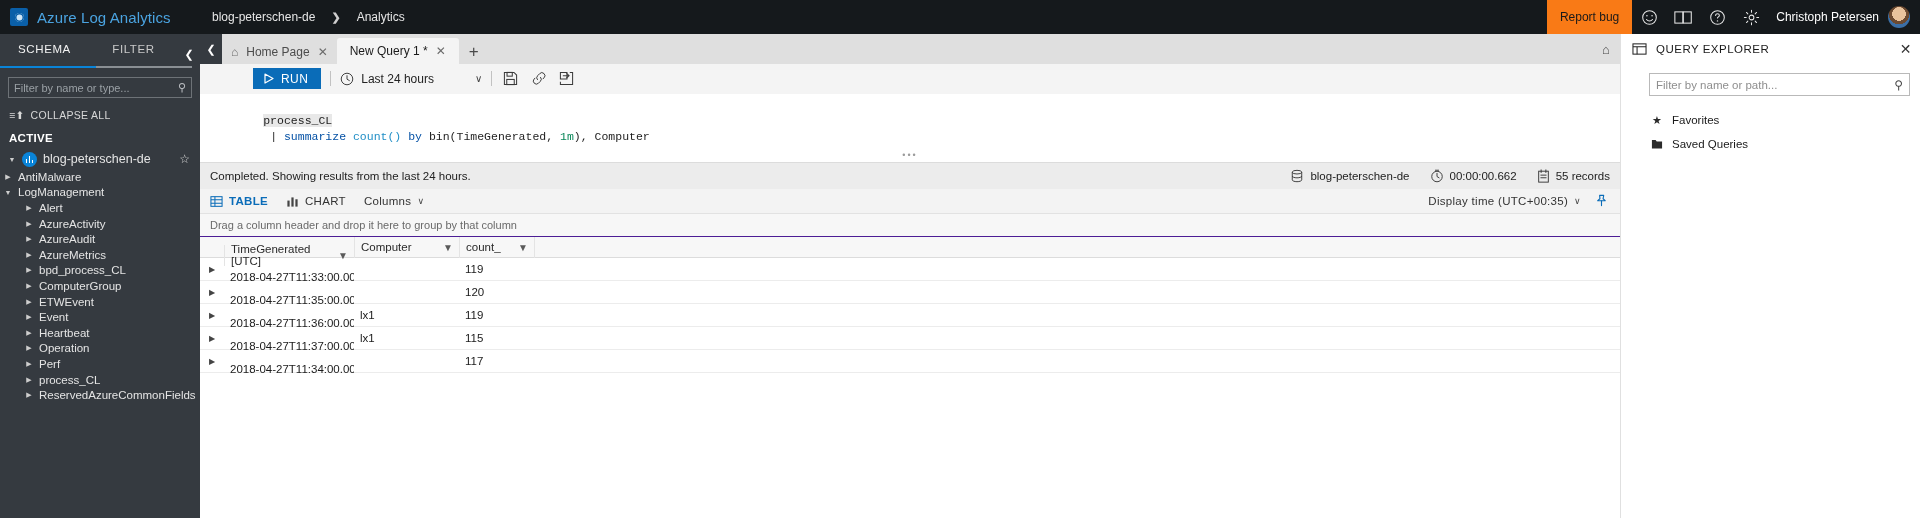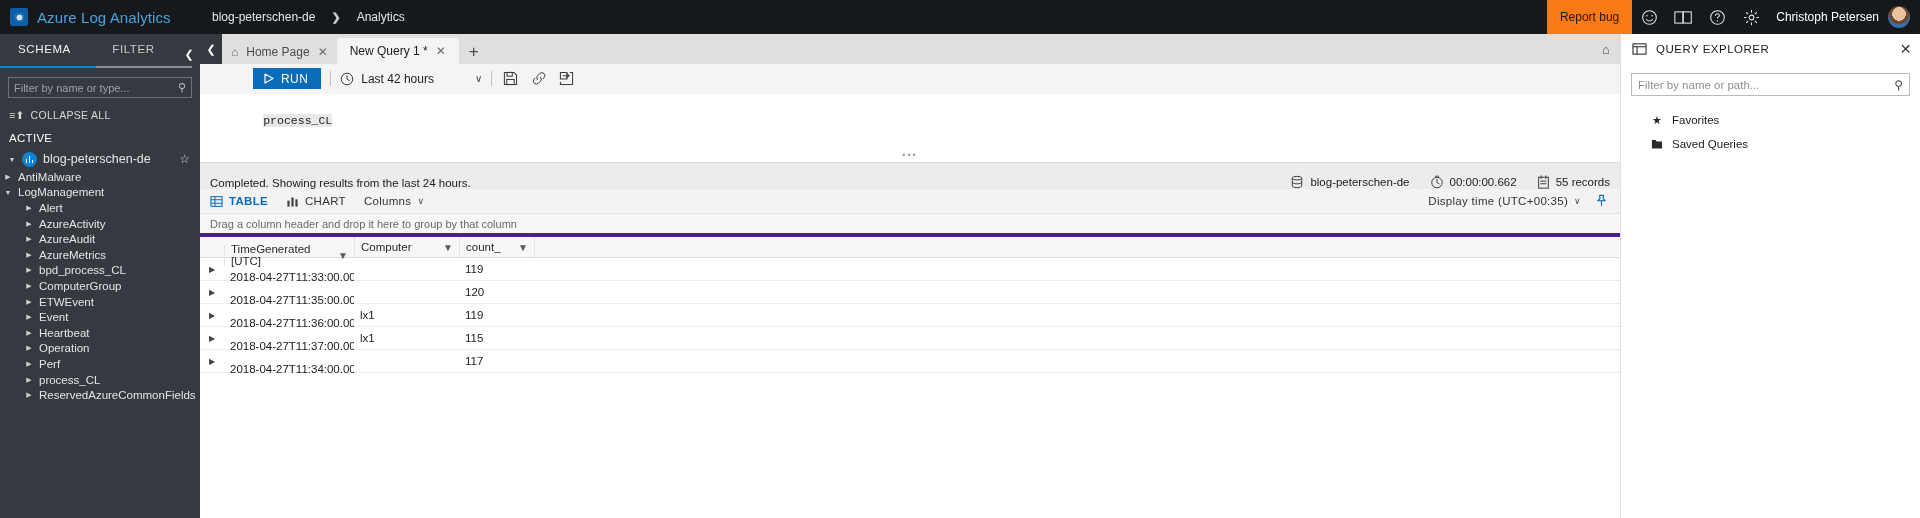--- a/index.html
+++ b/index.html
@@ -76,21 +76,21 @@
     flex: 1; background: transparent; border: none; outline: none;
     color: #c8c8c8; font-size: 11px; font-family: "Liberation Sans", sans-serif;
   }
   .filter-box input::placeholder { color: #9aa0a5; }
   .mag { color: #b9bcc0; font-size: 11px; }
 
   .collapse-all {
     display: flex; align-items: center; gap: 6px; font-size: 10.5px;
     color: #d8d8d8; padding: 11px 0 0 9px; letter-spacing: .3px;
   }
-  .active-label { font-size: 11.5px; font-weight: normal; color: #fff; padding: 11px 0 0 9px; letter-spacing: .3px; }
+  .active-label { font-size: 11.5px; font-weight: bold; color: #fff; padding: 11px 0 0 9px; letter-spacing: .3px; }
 
   .tree { padding-top: 5px; overflow: hidden; flex: 1; }
   .node { display: flex; align-items: center; height: 15.6px; font-size: 11.5px; color: #e4e4e4; }
   .caret { width: 10px; font-size: 7px; color: #cdcdcd; text-align: center; flex: none; }
   .caret.down::before { content: "\25BC"; }
   .caret.right::before { content: "\25B6"; }
   .ws-node { height: 20px; font-size: 12.5px; padding-left: 7px; }
   .ws-icon {
     width: 15px; height: 15px; background: #0a84d8; border-radius: 50%;
     margin: 0 6px 0 5px; flex: none; display: flex; align-items: flex-end;
@@ -151,39 +151,39 @@
   .eline { height: 16px; white-space: pre; }
   .tok-gray { color: #1e1e1e; background: #e8e8e8; }
   .tok-blue { color: #0451a5; }
   .tok-fn { color: #1f8ec6; }
   .tok-plain { color: #1e1e1e; }
   .tok-green { color: #098658; }
 
   .grabber { height: 10px; background: #fff; text-align: center; color: #9c9c9c; font-size: 9px; letter-spacing: 2px; line-height: 6px; flex: none; }
 
   .statusbar {
-    height: 27px; background: #ececec; display: flex; align-items: flex-end;
+    height: 27px; background: #ececec; display: flex; align-items: center;
     font-size: 11.5px; color: #222; padding: 0 10px 0 10px; flex: none;
     border-top: 1px solid #dcdcdc;
   }
   .st-right { margin-left: auto; display: flex; align-items: center; gap: 20px; }
   .st-item { display: flex; align-items: center; gap: 6px; color: #222; }
 
   .viewbar {
     height: 24px; background: #f3f3f3; display: flex; align-items: center;
     padding-left: 10px; font-size: 11.5px; color: #333; gap: 0; flex: none;
   }
   .vtab { display: flex; align-items: center; gap: 6px; padding-right: 18px; letter-spacing: .3px; }
   .vtab.on { color: #0a6cb8; font-weight: bold; }
   .vb-right { margin-left: auto; display: flex; align-items: center; gap: 14px; padding-right: 12px; }
 
   .groupbar {
     height: 24px; background: #f7f7f7; display: flex; align-items: center;
     padding-left: 10px; font-size: 11px; color: #6a6a6a; flex: none;
-    border-bottom: 4px solid #4c1d95; border-top: 1px solid #e2e2e2;
+    border-bottom: 1px solid #4c1d95; border-top: 1px solid #e2e2e2;
   }
 
   .grid { flex: 1; overflow: hidden; background: #fff; }
   .ghead { height: 21px; background: #f7f7f7; display: flex; align-items: center; border-bottom: 1px solid #dcdcdc; }
   .gh-exp { width: 24px; flex: none; }
   .gh-cell {
     display: flex; align-items: center; font-size: 11.5px; color: #2a2a2a;
     border-left: 1px solid #e4e4e4; height: 21px; padding-left: 6px;
   }
   .gh-cell .fico { margin-left: auto; margin-right: 6px; color: #5a5a5a; font-size: 10px; }
@@ -197,21 +197,21 @@
 
   
   .qexp { width: 300px; flex: none; background: #fff; border-left: 1px solid #e0e0e0; display: flex; flex-direction: column; }
   .qexp-head {
     height: 30px; display: flex; align-items: center; gap: 9px;
     padding: 0 8px 0 11px; font-size: 11.5px; color: #1a1a1a; letter-spacing: .5px;
     background: #fff;
   }
   .qexp-head .closex { margin-left: auto; font-size: 14px; color: #333; }
   .qexp-search {
-    margin: 9px 10px 0 10px; height: 23px; border: 1px solid #b9b9b9;
+    margin: 9px 10px 0 28px; height: 23px; border: 1px solid #b9b9b9;
     display: flex; align-items: center; padding: 0 6px;
   }
   .qexp-search input {
     flex: 1; border: none; outline: none; font-size: 11.5px; color: #333;
     font-family: "Liberation Sans", sans-serif; background: transparent;
   }
   .qexp-search input::placeholder { color: #8e8e8e; }
   .qexp-list { padding-top: 12px; }
   .qe-item { display: flex; align-items: center; height: 24px; font-size: 11.5px; color: #1a1a1a; padding-left: 12px; gap: 8px; }
   .qe-item .qcar { width: 9px; font-size: 7px; color: #555; }
@@ -389,21 +389,21 @@
           <path d="M1 1 L9 5.5 L1 10 Z" fill="none" stroke="#fff" stroke-width="1.2" stroke-linejoin="round"></path>
         </svg>
         <span>RUN</span>
       </div>
       <span class="vsep"></span>
       <div class="timepick">
         <svg width="14" height="14" viewBox="0 0 16 16" fill="none" stroke="#3b3b3b" stroke-width="1.1">
           <circle cx="8" cy="8" r="6.6"></circle>
             <path d="M8 4.2V8.2l2.7 1.6" stroke-linecap="round"></path>
         </svg>
-        <span>Last 42 hours</span>
+        <span>Last 24 hours</span>
         <span class="chev">∨</span>
       </div>
       <span class="vsep"></span>
       <div class="tbicon">
         <svg width="15" height="15" viewBox="0 0 16 16" fill="none" stroke="#3b3b3b" stroke-width="1.1">
           <path d="M1.5 1.5h10.2L14.5 4.3v10.2h-13z"></path>
             <rect x="4.3" y="1.5" width="5.6" height="4"></rect>
           <rect x="4" y="9" width="8" height="5.5"></rect>
         </svg>
       </div>
@@ -418,20 +418,23 @@
           <path d="M11.5 1.5h3v13h-13v-3"></path>
             <path d="M1.5 1.5h7v7h-7z"></path>
           <path d="M4.5 5h6M8.3 2.8 10.8 5 8.3 7.2" stroke-linecap="round" stroke-linejoin="round"></path>
         </svg>
       </div>
     </div>
 
     <div class="editor">
       <div class="eline">
         <span class="tok-gray">process_CL</span>
+      </div>
+      <div class="eline">
+        <span class="tok-plain"> </span><span class="tok-plain">| </span><span class="tok-blue">summarize</span><span class="tok-fn"> count()</span><span class="tok-blue"> by </span><span class="tok-plain">bin(TimeGenerated, </span><span class="tok-green">1m</span><span class="tok-plain">), Computer</span>
       </div>
     </div>
 
     <div class="grabber">•••</div>
 
     <div class="statusbar">
       <span>Completed. Showing results from the last 24 hours.</span>
       <div class="st-right">
         <div class="st-item">
           <svg width="14" height="14" viewBox="0 0 16 16" fill="none" stroke="#333" stroke-width="1.05">

